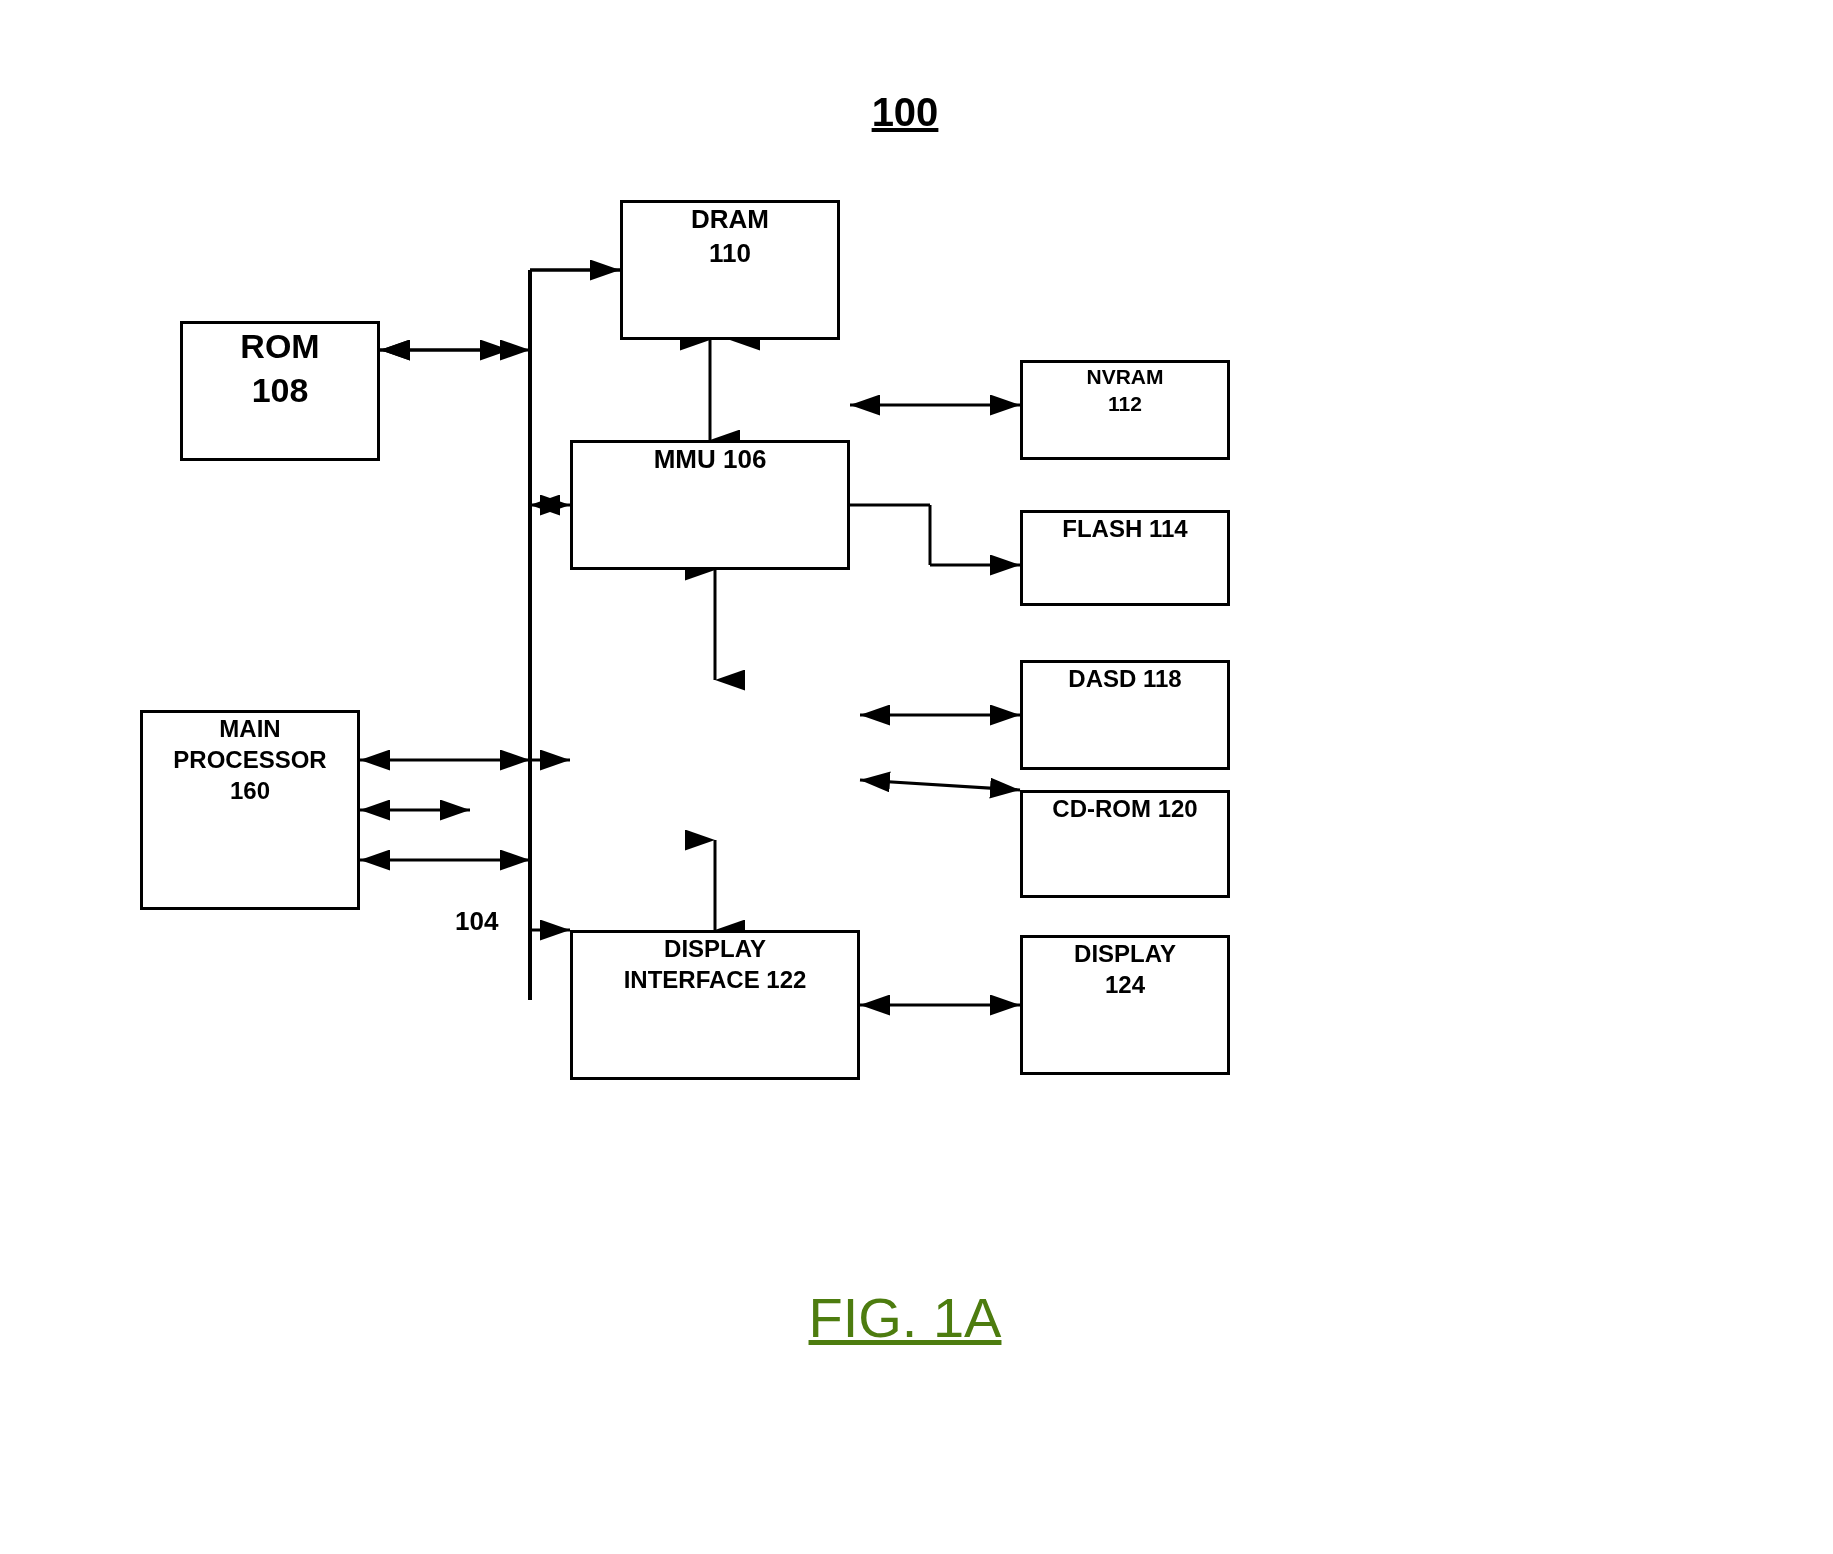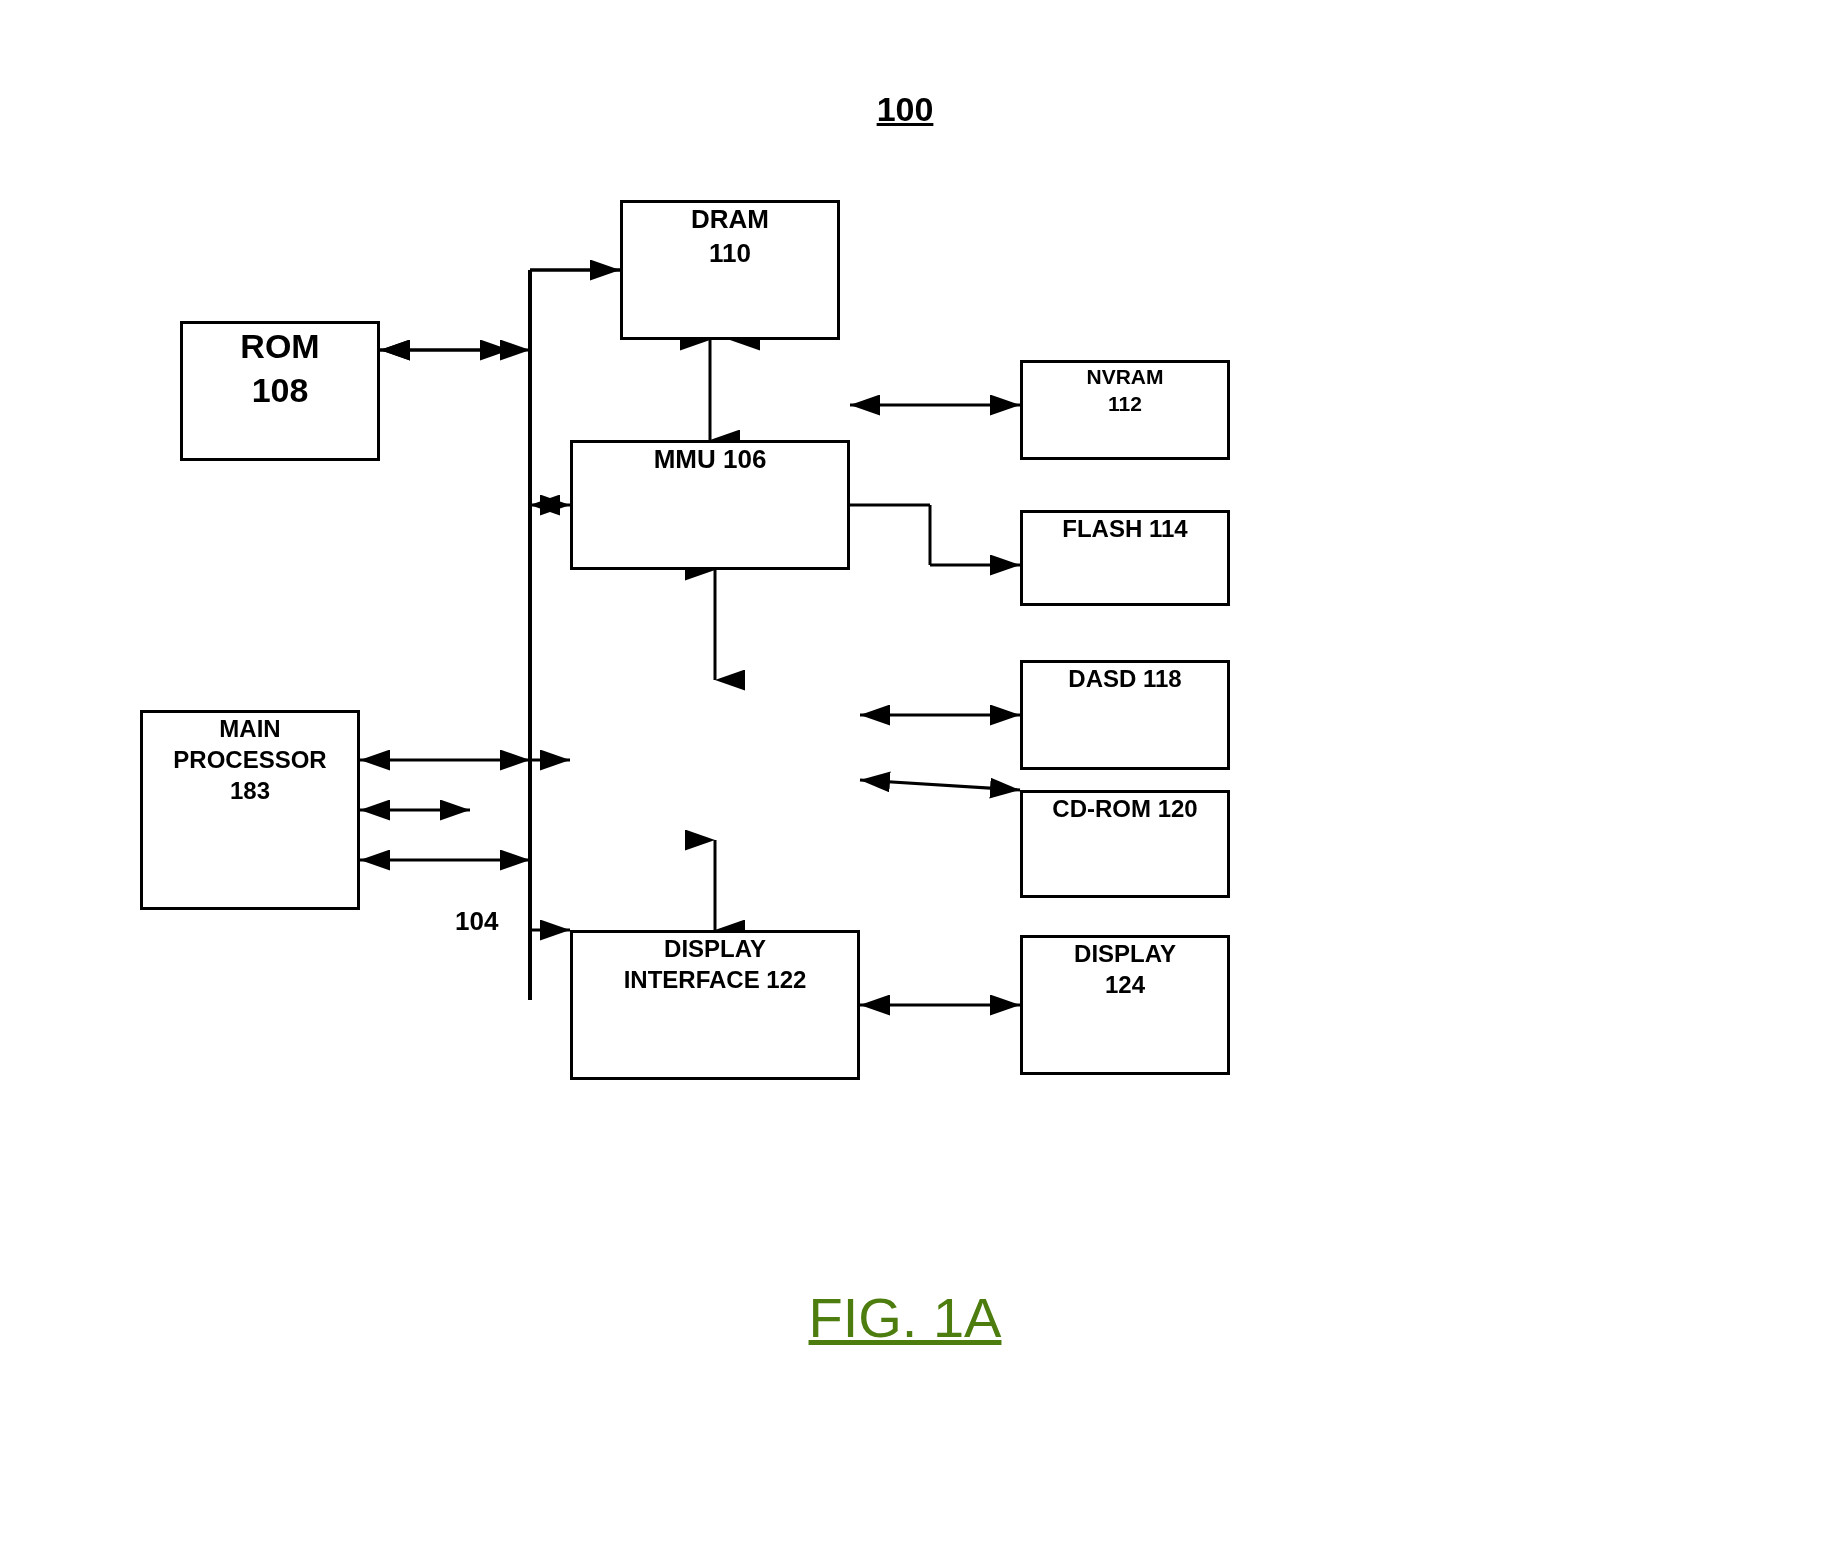--- a/index.html
+++ b/index.html
@@ -31,21 +31,21 @@
       font-size: 24px;
       font-weight: bold;
       line-height: 1.3;
     }
 
     .diagram-title {
       position: absolute;
       top: 30px;
       left: 50%;
       transform: translateX(-50%);
-      font-size: 34px;
+      font-size: 40px;
       font-weight: bold;
       text-decoration: underline;
       color: #000;
       text-align: right;
     }
 
     .fig-title {
       position: absolute;
       bottom: 60px;
       left: 50%;
@@ -201,21 +201,21 @@
     <span>DASD 118</span>
   </div>
 
   <div class="box" style="left:940px; top:730px; width:210px; height:108px; font-size:24px;">
     <span>CD-ROM 120</span>
   </div>
 
   <div class="box" style="left:60px; top:650px; width:220px; height:200px; font-size:24px;">
     <span style="white-space:pre;">MAIN
 PROCESSOR
-183</span>
+160</span>
   </div>
 
   <div class="box" style="left:490px; top:870px; width:290px; height:150px; font-size:24px;">
     <span style="white-space:pre;">DISPLAY
 INTERFACE 122</span>
   </div>
 
   <div class="box" style="left:940px; top:875px; width:210px; height:140px; font-size:24px;">
     <span style="white-space:pre;">DISPLAY
 124</span>

